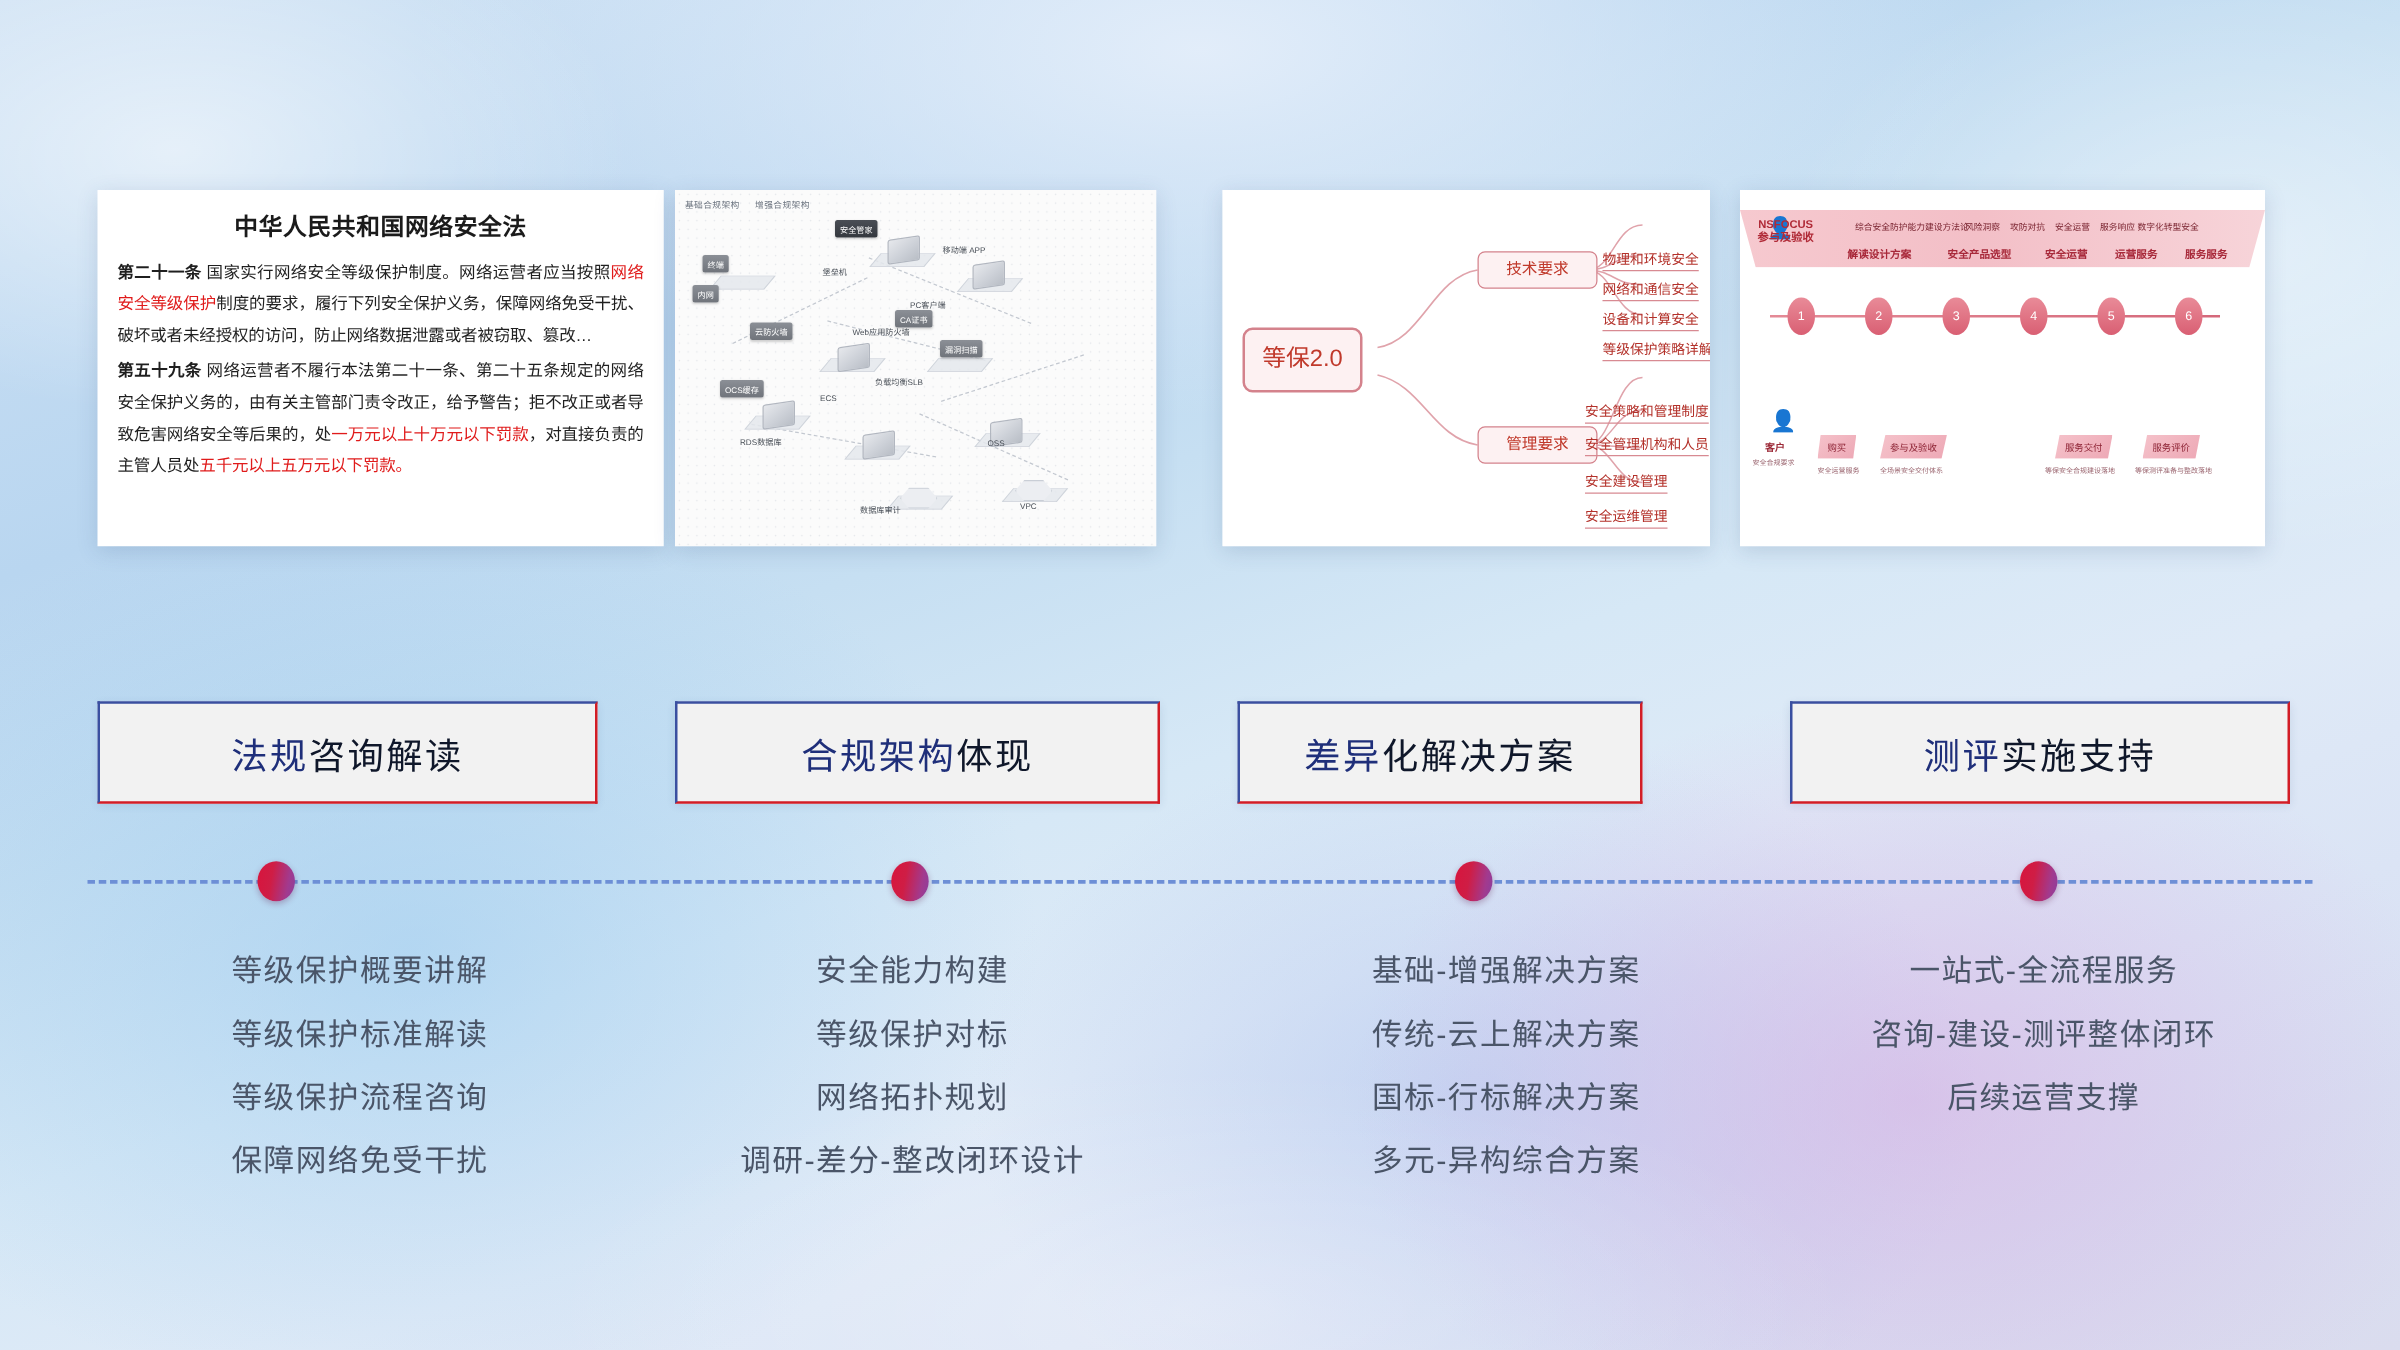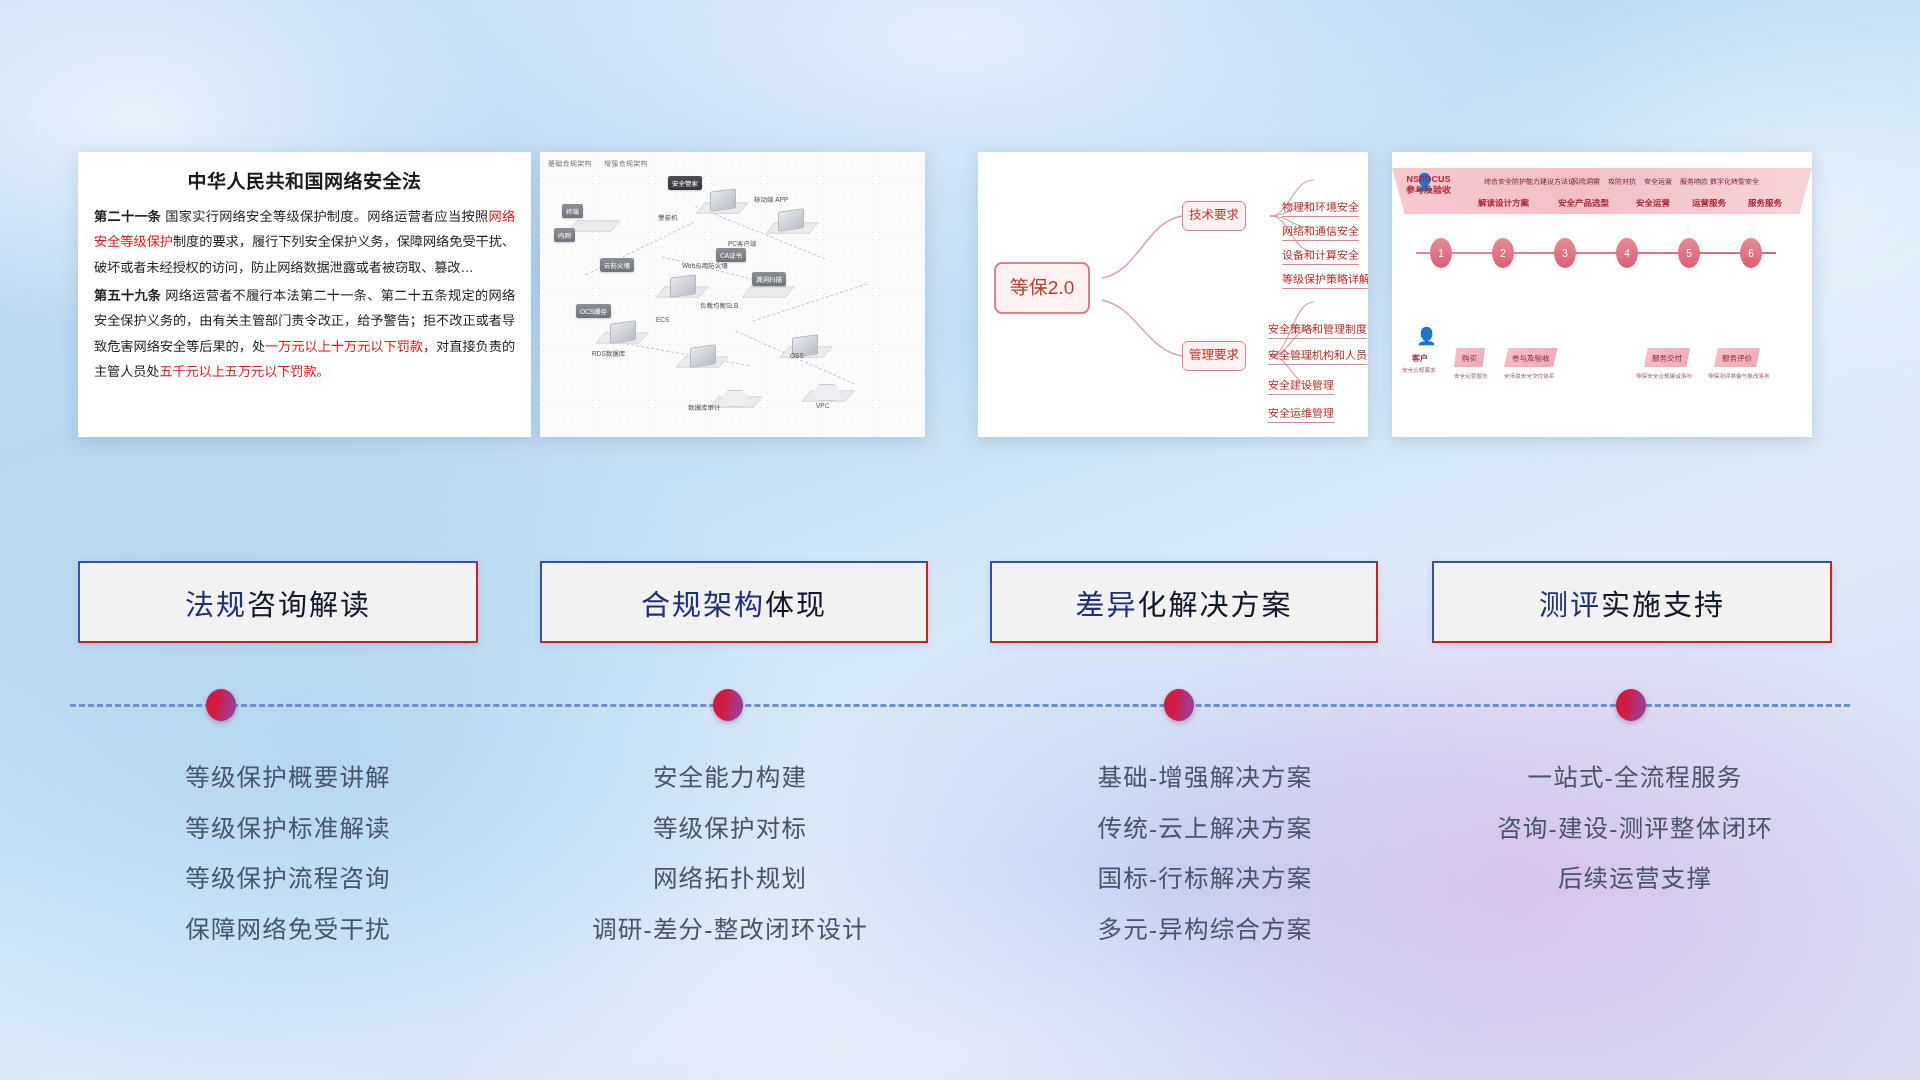--- a/index.html
+++ b/index.html
@@ -154,21 +154,21 @@
     white-space: nowrap;
   }
   .mbox.root {
     left: 16px; top: 110px;
     width: 96px; height: 52px;
     font-size: 19px;
     border-width: 2.4px;
     border-radius: 8px;
   }
   .mbox.lvl2 {
-    width: 64px; height: 30px;
+    width: 96px; height: 30px;
     font-size: 12.5px;
     border-radius: 6px;
   }
   .mleaf {
     position: absolute;
     font-size: 11px;
     color: #b3312a;
     white-space: nowrap;
     padding-bottom: 2px;
     border-bottom: 1.4px solid #d88a92;
@@ -242,21 +242,21 @@
     border-left: 2px solid #3a4fa0;
     border-right: 2px solid #d21d26;
     border-bottom: 2px solid #d21d26;
     display: flex;
     align-items: center;
     justify-content: center;
     box-shadow: 0 2px 7px rgba(40,70,120,0.12);
   }
   .btn.b1 { left: 78px;   width: 400px; }
   .btn.b2 { left: 540px;  width: 388px; }
-  .btn.b3 { left: 990px;  width: 388px; }
+  .btn.b3 { left: 990px;  width: 324px; }
   .btn.b4 { left: 1432px; width: 400px; }
   .btn .t {
     font-size: 29px;
     letter-spacing: 2px;
     font-weight: 500;
   }
   .btn .blue { color: #1f2f7a; }
   .btn .red  { color: #0f172a; }
 
   

